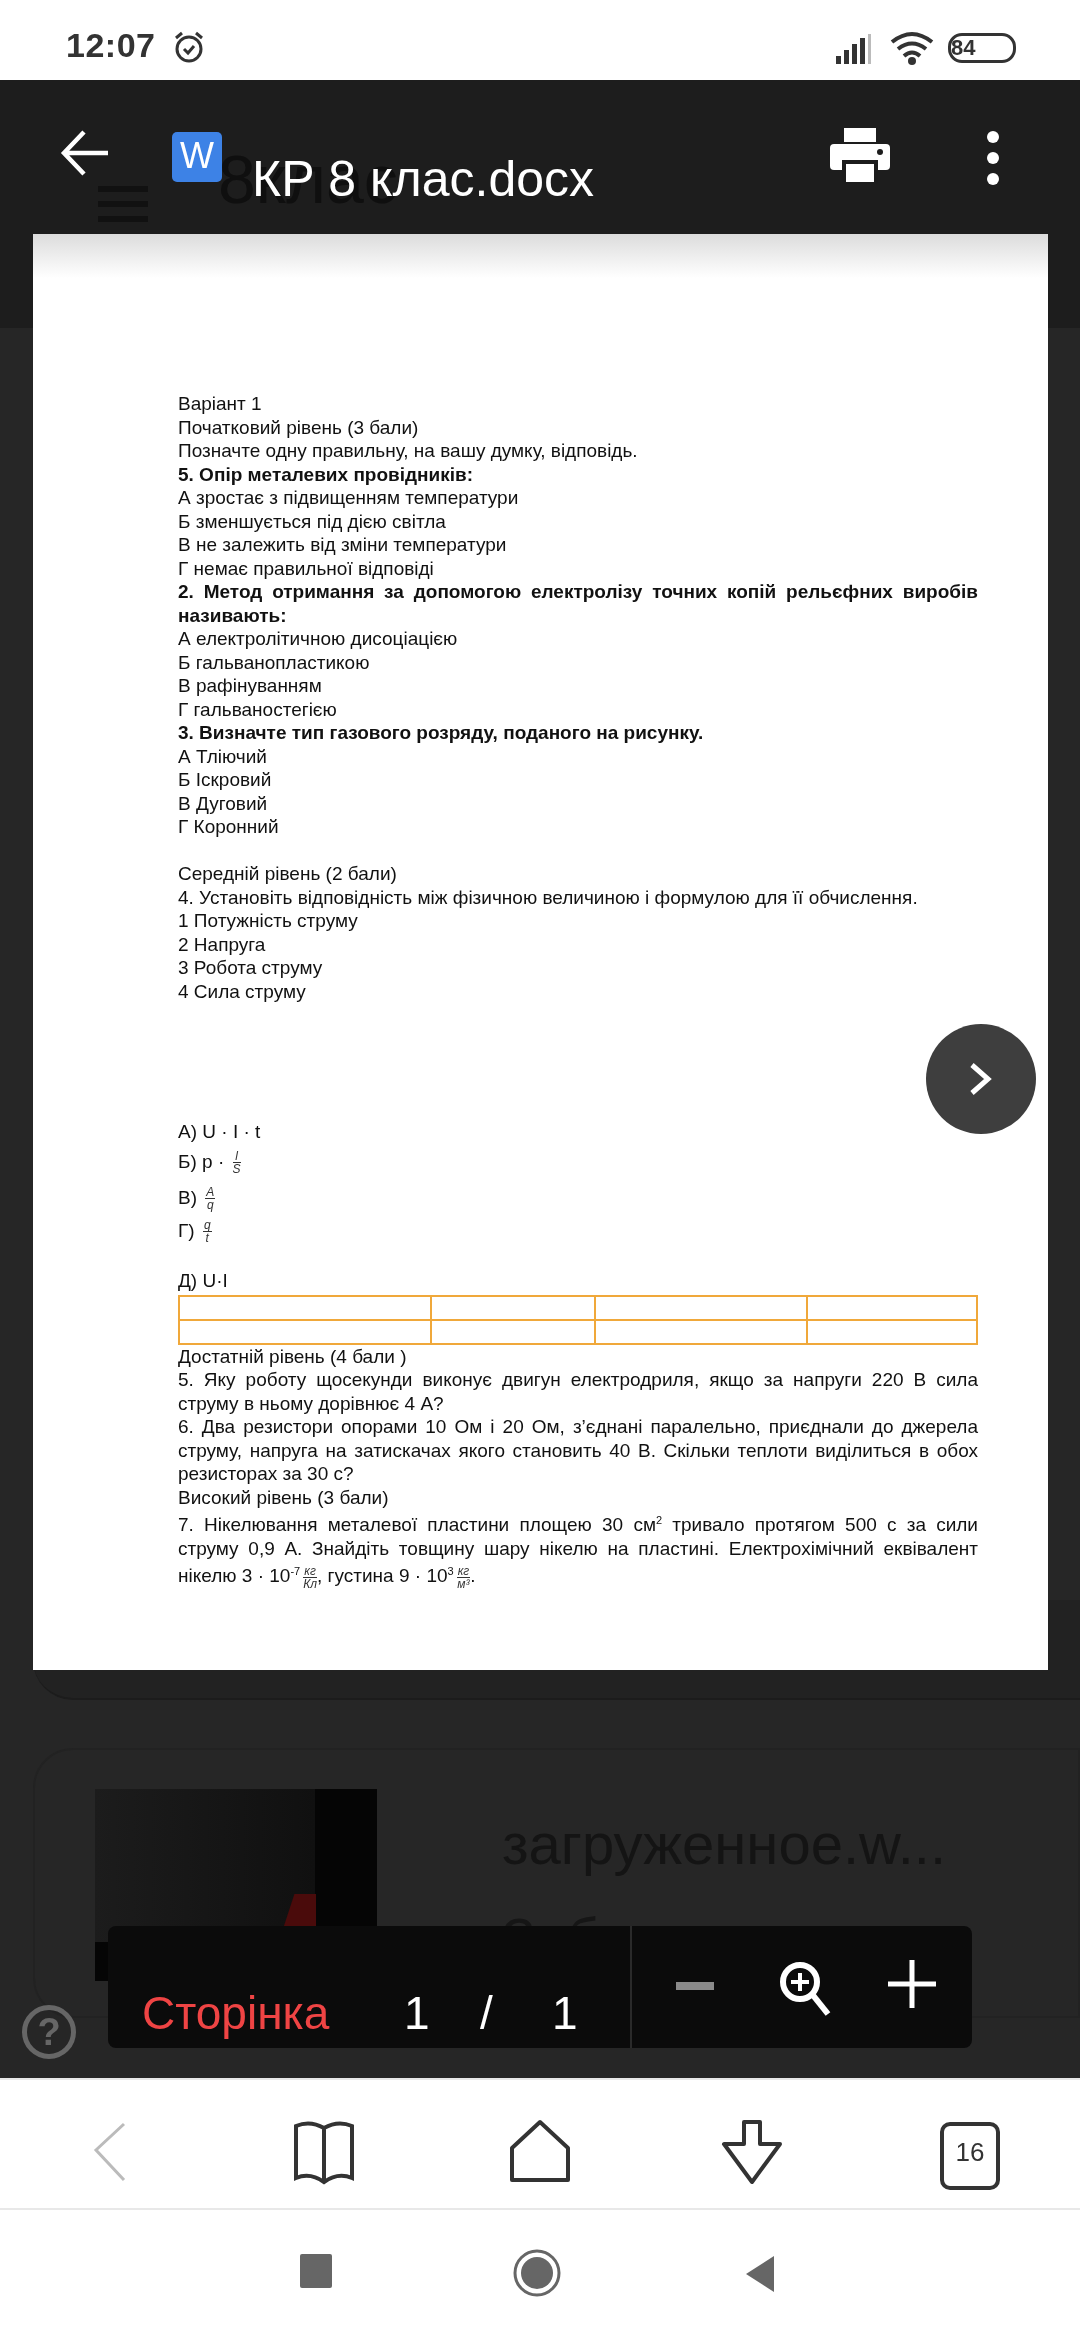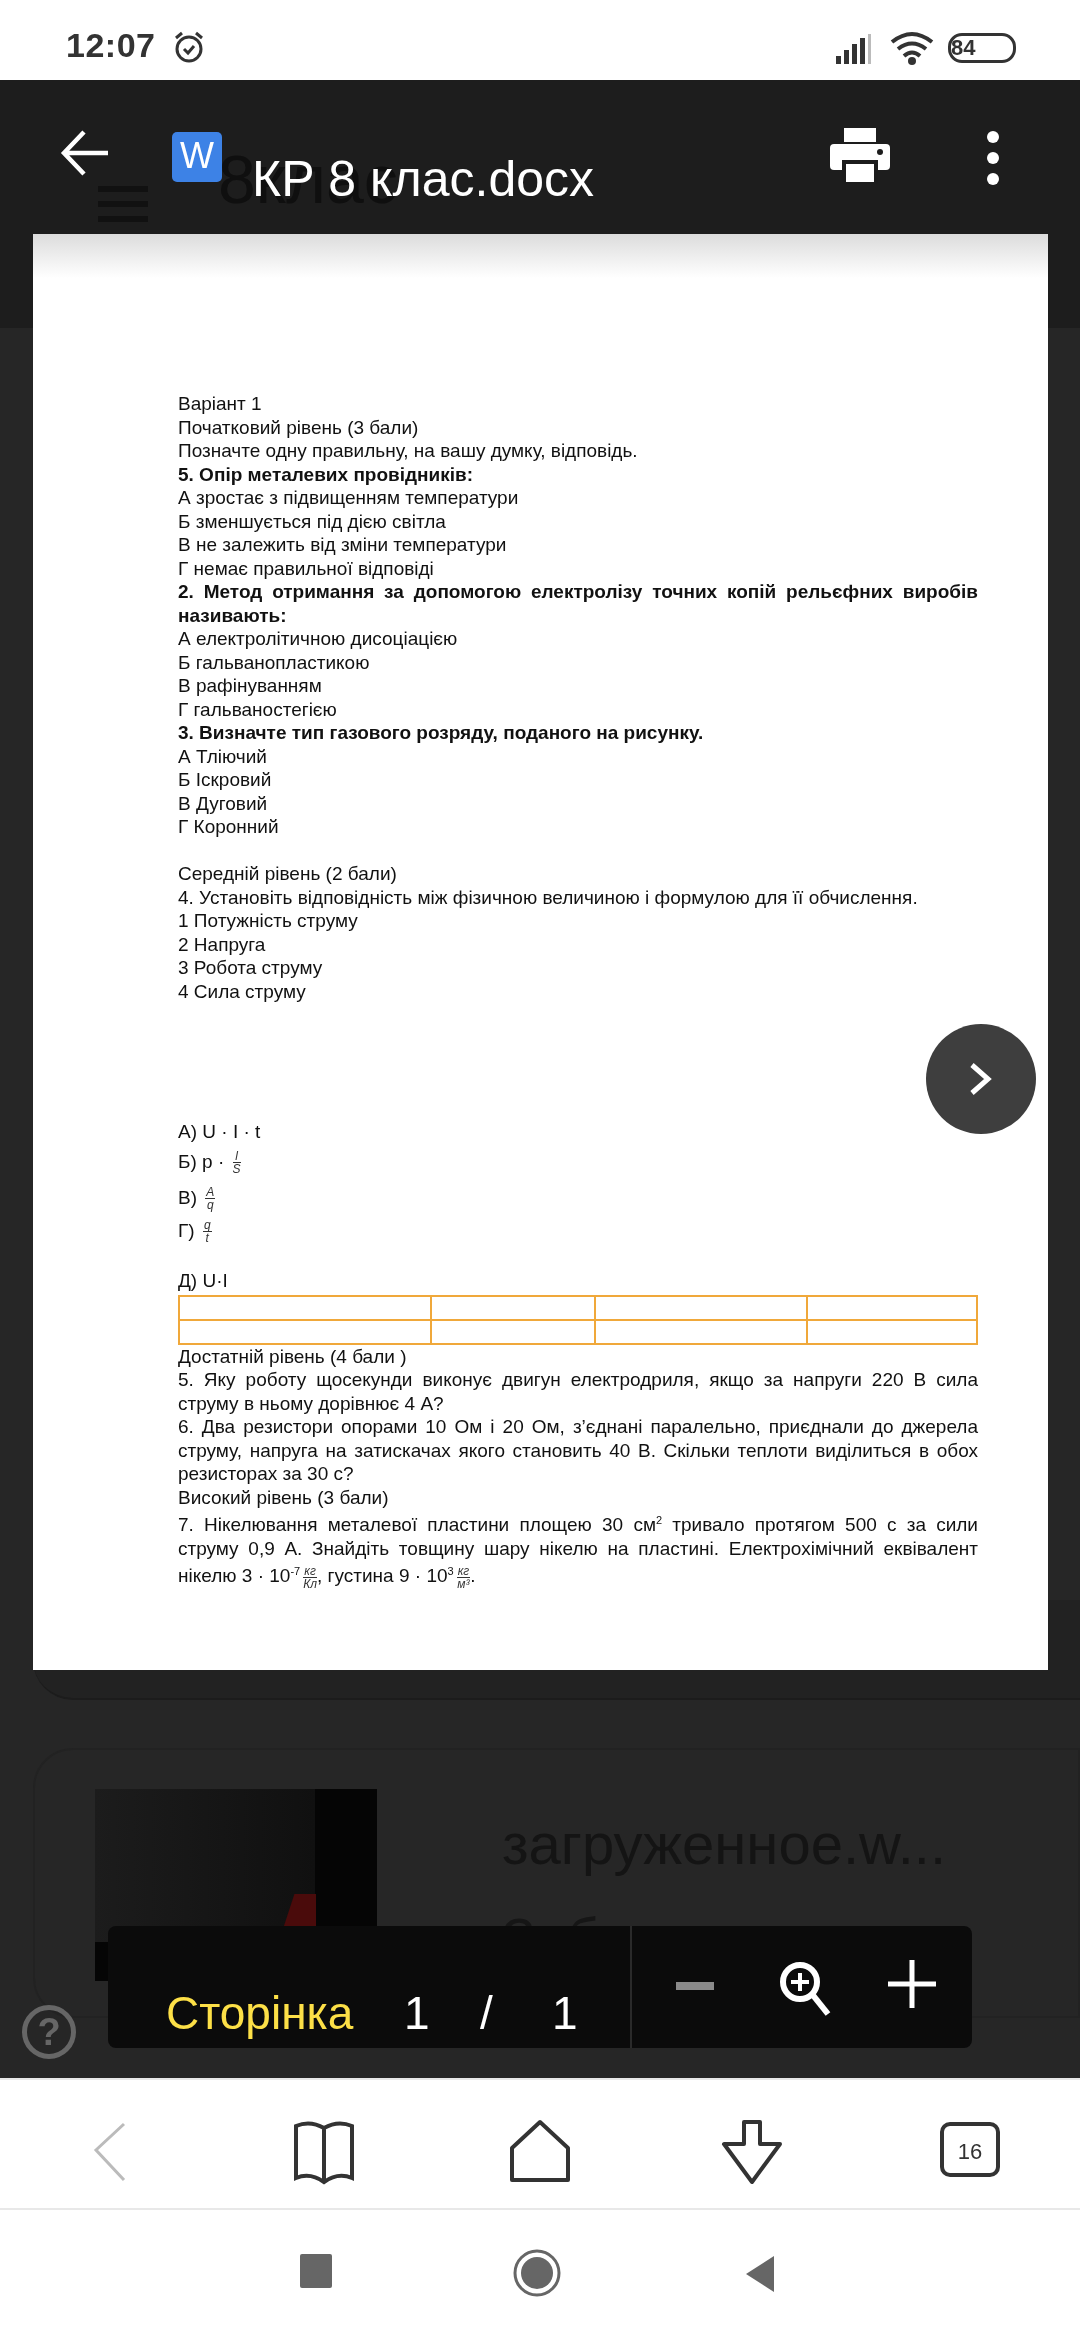--- a/index.html
+++ b/index.html
@@ -38,21 +38,21 @@
   .next-btn svg { position: absolute; left: 40px; top: 38px; }
   .card1 { position: absolute; left: 33px; top: 1600px; width: 1047px; height: 100px; border-radius: 0 0 0 40px; background: #222; border-bottom: 2px solid #1c1c1c; }
   .card2 { position: absolute; left: 33px; top: 1748px; width: 1047px; height: 270px; border-radius: 40px 0 0 40px; background: #262626; border: 2px solid #222; }
   .thumb { position: absolute; left: 95px; top: 1789px; width: 282px; height: 192px; background: #050505; }
   .thumb-inner { position: absolute; left: 0; top: 0; width: 220px; height: 153px; background: linear-gradient(90deg,#1c1c1c,#101010); }
   .thumb-red { position: absolute; left: 185px; top: 105px; width: 36px; height: 44px; background: #4a0b0b; clip-path: polygon(40% 0, 100% 0, 100% 100%, 0 100%); }
   .file-name { position: absolute; left: 502px; top: 1810px; font-size: 58px; color: #141414; }
   .file-type { position: absolute; left: 502px; top: 1905px; font-size: 56px; color: #161616; }
   .pager { position: absolute; left: 108px; top: 1926px; width: 864px; height: 122px; background: #0b0b0b; border-radius: 8px; }
   .pager .divider { position: absolute; left: 522px; top: 0; width: 2px; height: 122px; background: #2a2a2a; }
-  .pager .label { position: absolute; left: 34px; top: 60px; font-size: 46px; color: #fde047; margin-left: 24px; }
+  .pager .label { position: absolute; left: 34px; top: 60px; font-size: 46px; color: #ef4444; }
   .pager .cur { position: absolute; left: 296px; top: 60px; font-size: 46px; color: #fff; }
   .pager .slash { position: absolute; left: 372px; top: 60px; font-size: 46px; color: #fff; }
   .pager .total { position: absolute; left: 444px; top: 60px; font-size: 46px; color: #fff; }
   .pager .minus { position: absolute; left: 568px; top: 56px; width: 38px; height: 8px; background: #8a8a8a; }
   .pager .zoom { position: absolute; left: 668px; top: 32px; width: 60px; height: 60px; }
   .pager .plus { position: absolute; left: 780px; top: 34px; width: 48px; height: 48px; }
   .help { position: absolute; left: 22px; top: 2005px; width: 54px; height: 54px; border: 5px solid #666; border-radius: 50%; color: #666; font-size: 38px; font-weight: bold; text-align: center; line-height: 44px; }
   .browser-bar { position: absolute; left: 0; top: 2078px; width: 1080px; height: 132px; background: #fff; border-top: 2px solid #e8e8e8; border-bottom: 2px solid #e8e8e8; }
   .browser-bar .btn { position: absolute; top: 38px; width: 64px; height: 68px; }
   .navbar { position: absolute; left: 0; top: 2210px; width: 1080px; height: 130px; background: #fff; }
@@ -227,21 +227,21 @@
     </svg>
   <svg class="btn" style="left:292px" viewBox="0 0 64 68">
       <path d="M4 8 Q18 2 32 10 Q46 2 60 8 V60 Q46 54 32 64 Q18 54 4 60 Z M32 10 V64" fill="none" stroke="#333" stroke-width="4"></path>
     </svg>
   <svg class="btn" style="left:508px" viewBox="0 0 64 68">
       <path d="M32 4 L60 30 V62 H4 V30 Z" fill="none" stroke="#333" stroke-width="4" stroke-linejoin="round"></path>
     </svg>
   <svg class="btn" style="left:720px" viewBox="0 0 64 68">
       <path d="M24 4 H40 V26 H60 L32 64 L4 26 H24 Z" fill="none" stroke="#333" stroke-width="4" stroke-linejoin="round"></path>
     </svg>
-  <div class="btn" style="left:940px; width:60px; height:55px; top:42px; border:4px solid #333; border-radius:10px; text-align:center; line-height:52px; font-size:22px; color:#333;">16</div>
+  <div class="btn" style="left:940px; width:60px; height:68px; top:42px; border:4px solid #333; border-radius:10px; text-align:center; line-height:52px; font-size:26px; color:#333;">16</div>
 </div>
 
 <div class="navbar">
   <div class="btn" style="left:300px; width:32px; height:34px; background:#666; border-radius:2px;"></div>
   <svg class="btn" style="left:512px; top:38px" width="50" height="50" viewBox="0 0 50 50">
       <circle cx="25" cy="25" r="22" fill="none" stroke="#666" stroke-width="3"></circle>
       <circle cx="25" cy="25" r="16" fill="#666"></circle>
     </svg>
   <svg class="btn" style="left:742px; top:44px" width="36" height="40" viewBox="0 0 36 40">
       <path d="M32 2 L4 20 L32 38 Z" fill="#666"></path>

